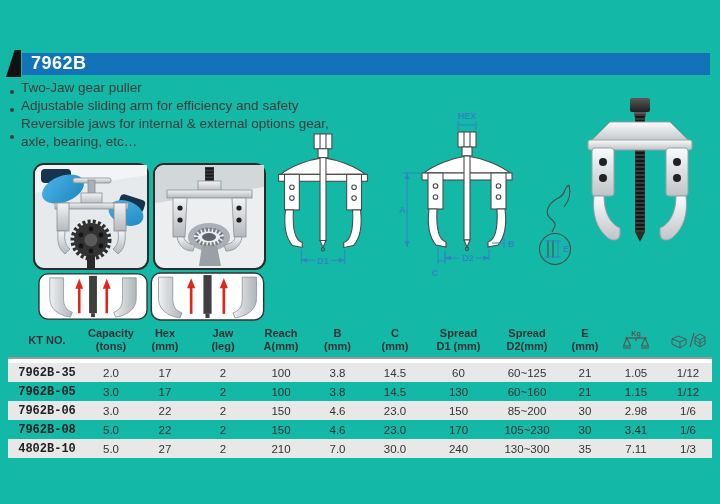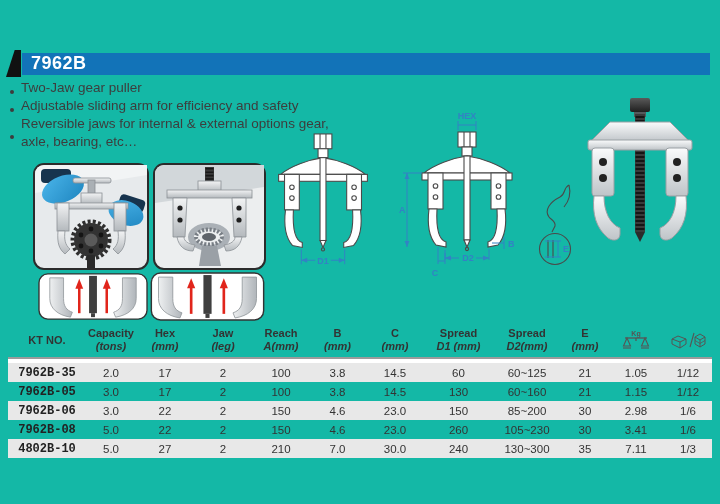--- a/index.html
+++ b/index.html
@@ -39,21 +39,21 @@
   .arrow-head{fill:var(--arrow-red);}
 
   
   table.spec{position:absolute;left:8px;top:325px;width:704px;border-collapse:collapse;table-layout:fixed;}
   table.spec th{font-size:11px;font-weight:bold;color:#333;text-align:center;vertical-align:middle;
                 line-height:1.2;padding:2px 0 4px 0;border-bottom:2px solid #9b9b9b;height:30px;}
   table.spec td{font-size:11.5px;color:#333;text-align:center;vertical-align:middle;height:19px;padding:0;}
   table.spec tr.spacer-row td{height:5px;border:none;background:#fff;}
   table.spec tr.row-grey{background:var(--row-stripe);}
   table.spec td.ktno{font-weight:bold;color:#222;font-size:12px;font-family:Liberation Mono, monospace;}
-  th .h2{font-weight:bold;font-style:italic;}
+  th .h2{font-weight:bold;}
   th svg{display:block;margin:0 auto;}
 </style>
 </head>
 <body>
 
 <div class="page">
 
   <div class="title-flag"></div>
   <div class="title-bar">
     <span class="t">7962B</span>
@@ -434,21 +434,21 @@
         <td>1/6</td>
       </tr>
       <tr>
         <td class="ktno">7962B-08</td>
         <td>5.0</td>
         <td>22</td>
         <td>2</td>
         <td>150</td>
         <td>4.6</td>
         <td>23.0</td>
-        <td>260</td>
+        <td>170</td>
         <td>105~230</td>
         <td>30</td>
         <td>3.41</td>
         <td>1/6</td>
       </tr>
       <tr class="row-grey">
         <td class="ktno">4802B-10</td>
         <td>5.0</td>
         <td>27</td>
         <td>2</td>

